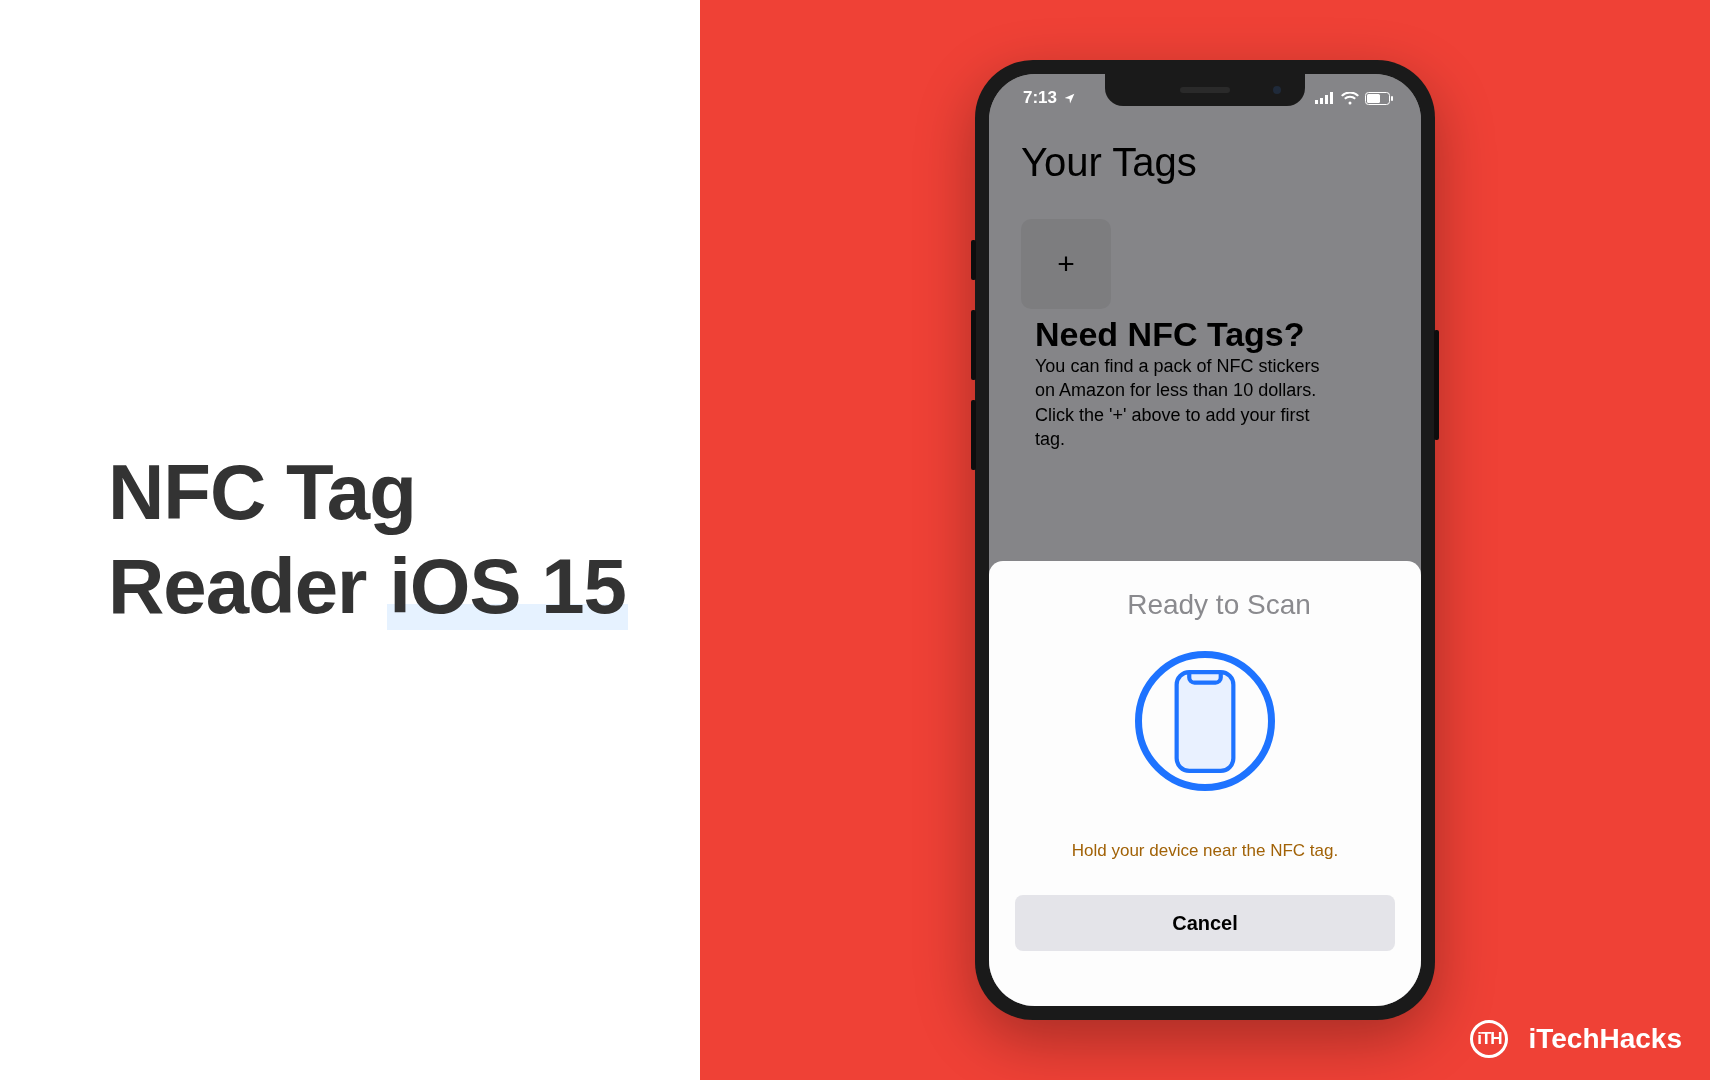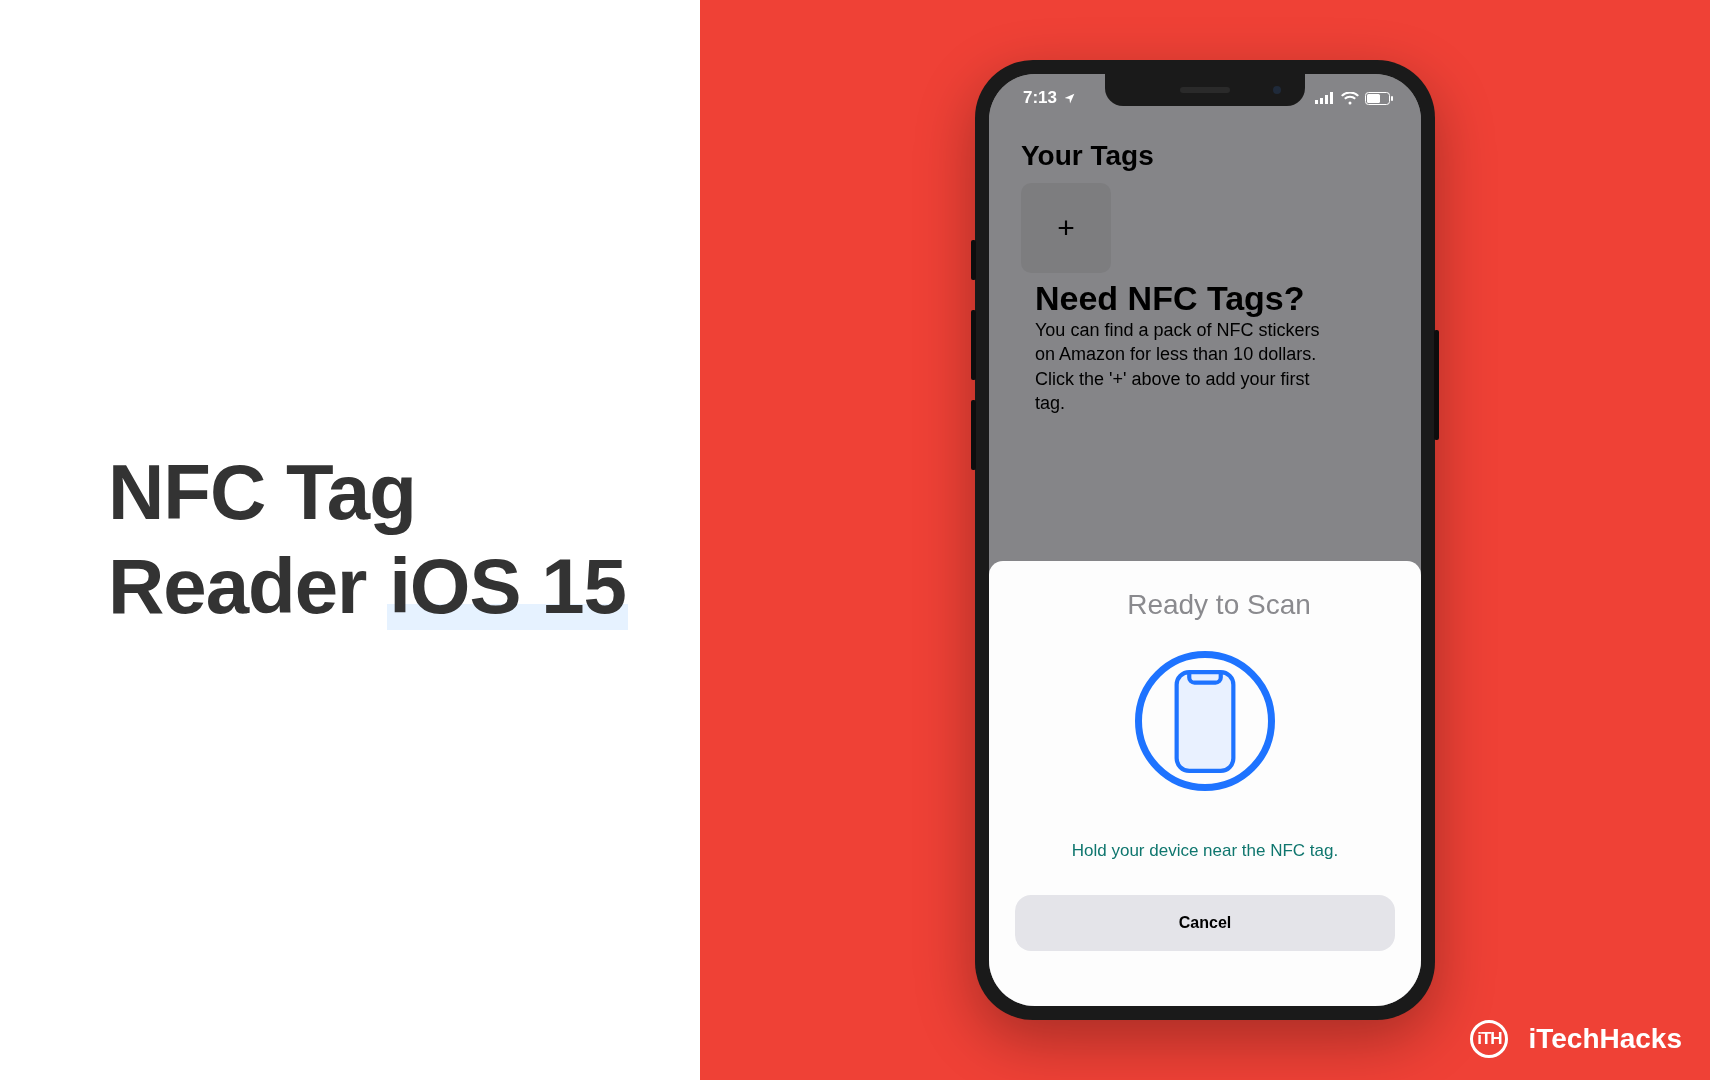--- a/index.html
+++ b/index.html
@@ -86,21 +86,21 @@
       color: #ffffff;
       font-size: 17px; font-weight: 600;
       position: relative; z-index: 20;
     }
     .status-right { display: flex; align-items: center; gap: 6px; }
     .app-body {
       padding: 18px 32px 0 32px;
       position: relative; z-index: 10;
       color: #000;
     }
-    .h1 { font-size: 28px; font-weight: 700; margin-bottom: 11px; }
+    .h1 { font-size: 40px; font-weight: 400; margin-bottom: 34px; }
     .add-tile {
       width: 90px; height: 90px;
       background: rgba(0,0,0,0.06);
       border-radius: 10px;
       display: flex; align-items: center; justify-content: center;
       font-size: 30px; font-weight: 300;
       color: #000;
       margin-bottom: 6px;
     }
     .h2 { font-size: 34px; font-weight: 700; margin-top: 4px; padding-left: 14px; }
@@ -118,26 +118,26 @@
       display: flex; flex-direction: column; align-items: center;
     }
     .sheet-title { font-size: 28px; color: #8a8a8e; font-weight: 400; margin-bottom: 30px; margin-left: 28px; }
     .scan-ring {
       width: 140px; height: 140px;
       border: 7px solid #1e73ff;
       border-radius: 50%;
       display: flex; align-items: center; justify-content: center;
       margin-bottom: 50px;
     }
-    .instr { font-size: 17px; font-weight: 500; color: #0f766e; text-align: center; margin-bottom: 34px; }
+    .instr { font-size: 17px; font-weight: 500; color: #a16207; text-align: center; margin-bottom: 34px; }
     .cancel-btn {
       width: 100%; height: 56px;
       background: #e4e4e9;
-      border: none; border-radius: 16px;
-      font-size: 16px; font-weight: 600; color: #000;
+      border: none; border-radius: 8px;
+      font-size: 20px; font-weight: 600; color: #000;
       cursor: pointer;
     }
     .watermark {
       position: absolute;
       right: 28px; bottom: 22px;
       display: flex; align-items: center; gap: 20px;
       color: #ffffff;
       font-size: 28px; font-weight: 700;
       z-index: 40;
     }

